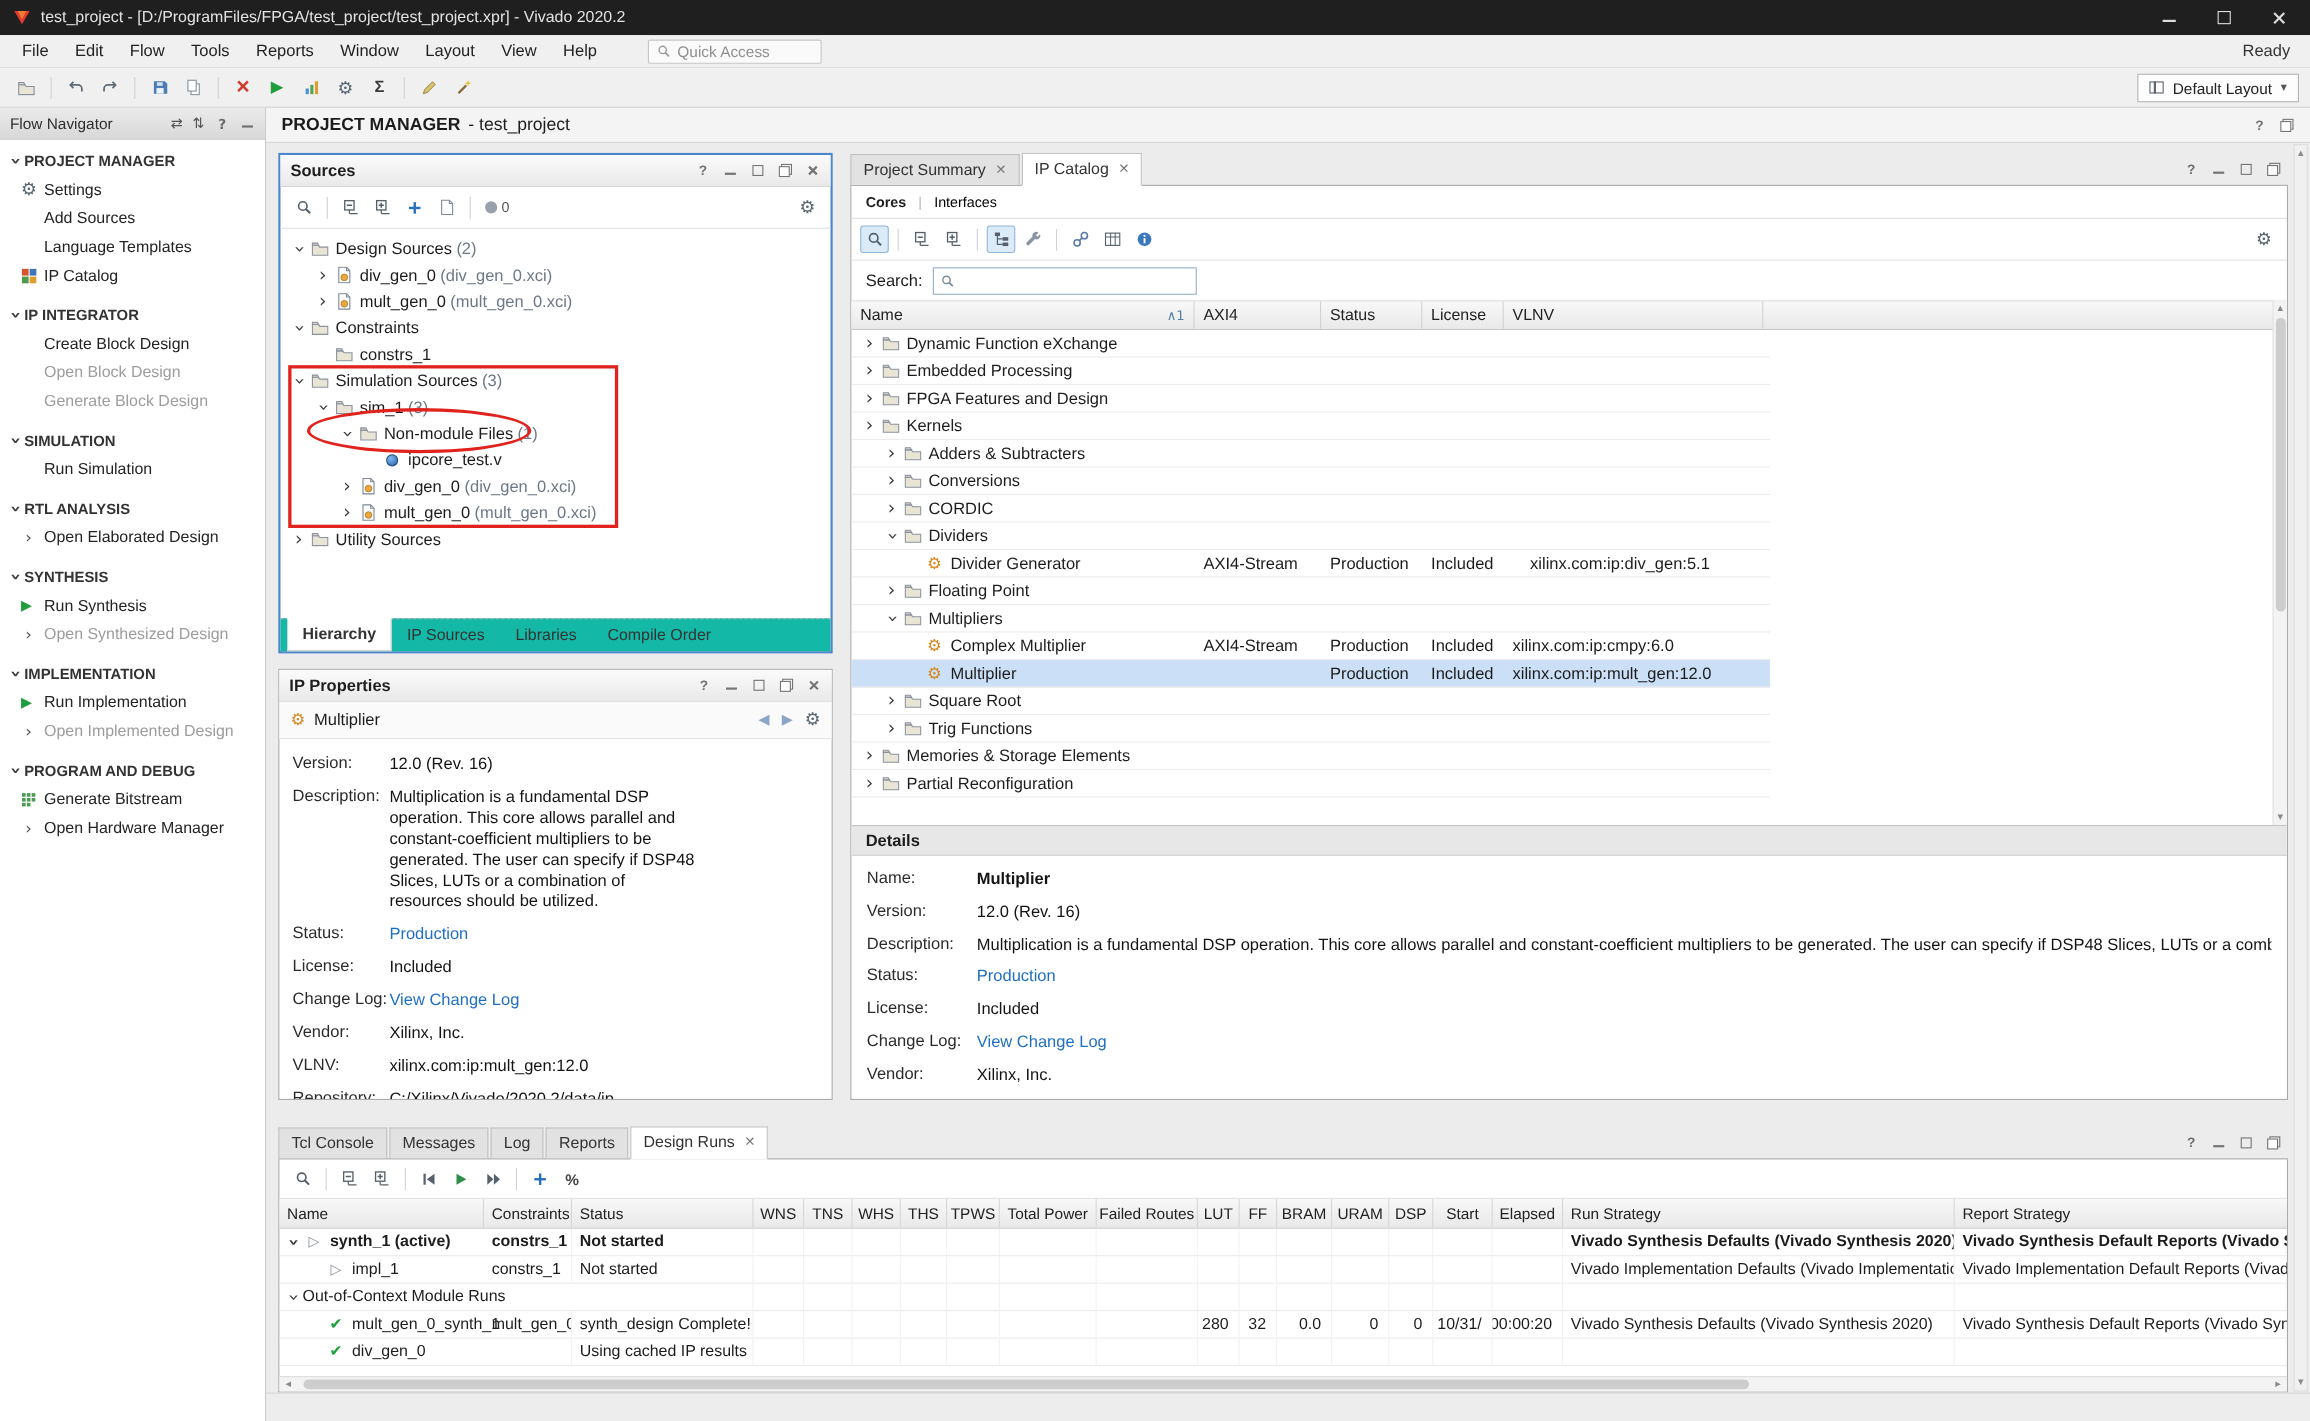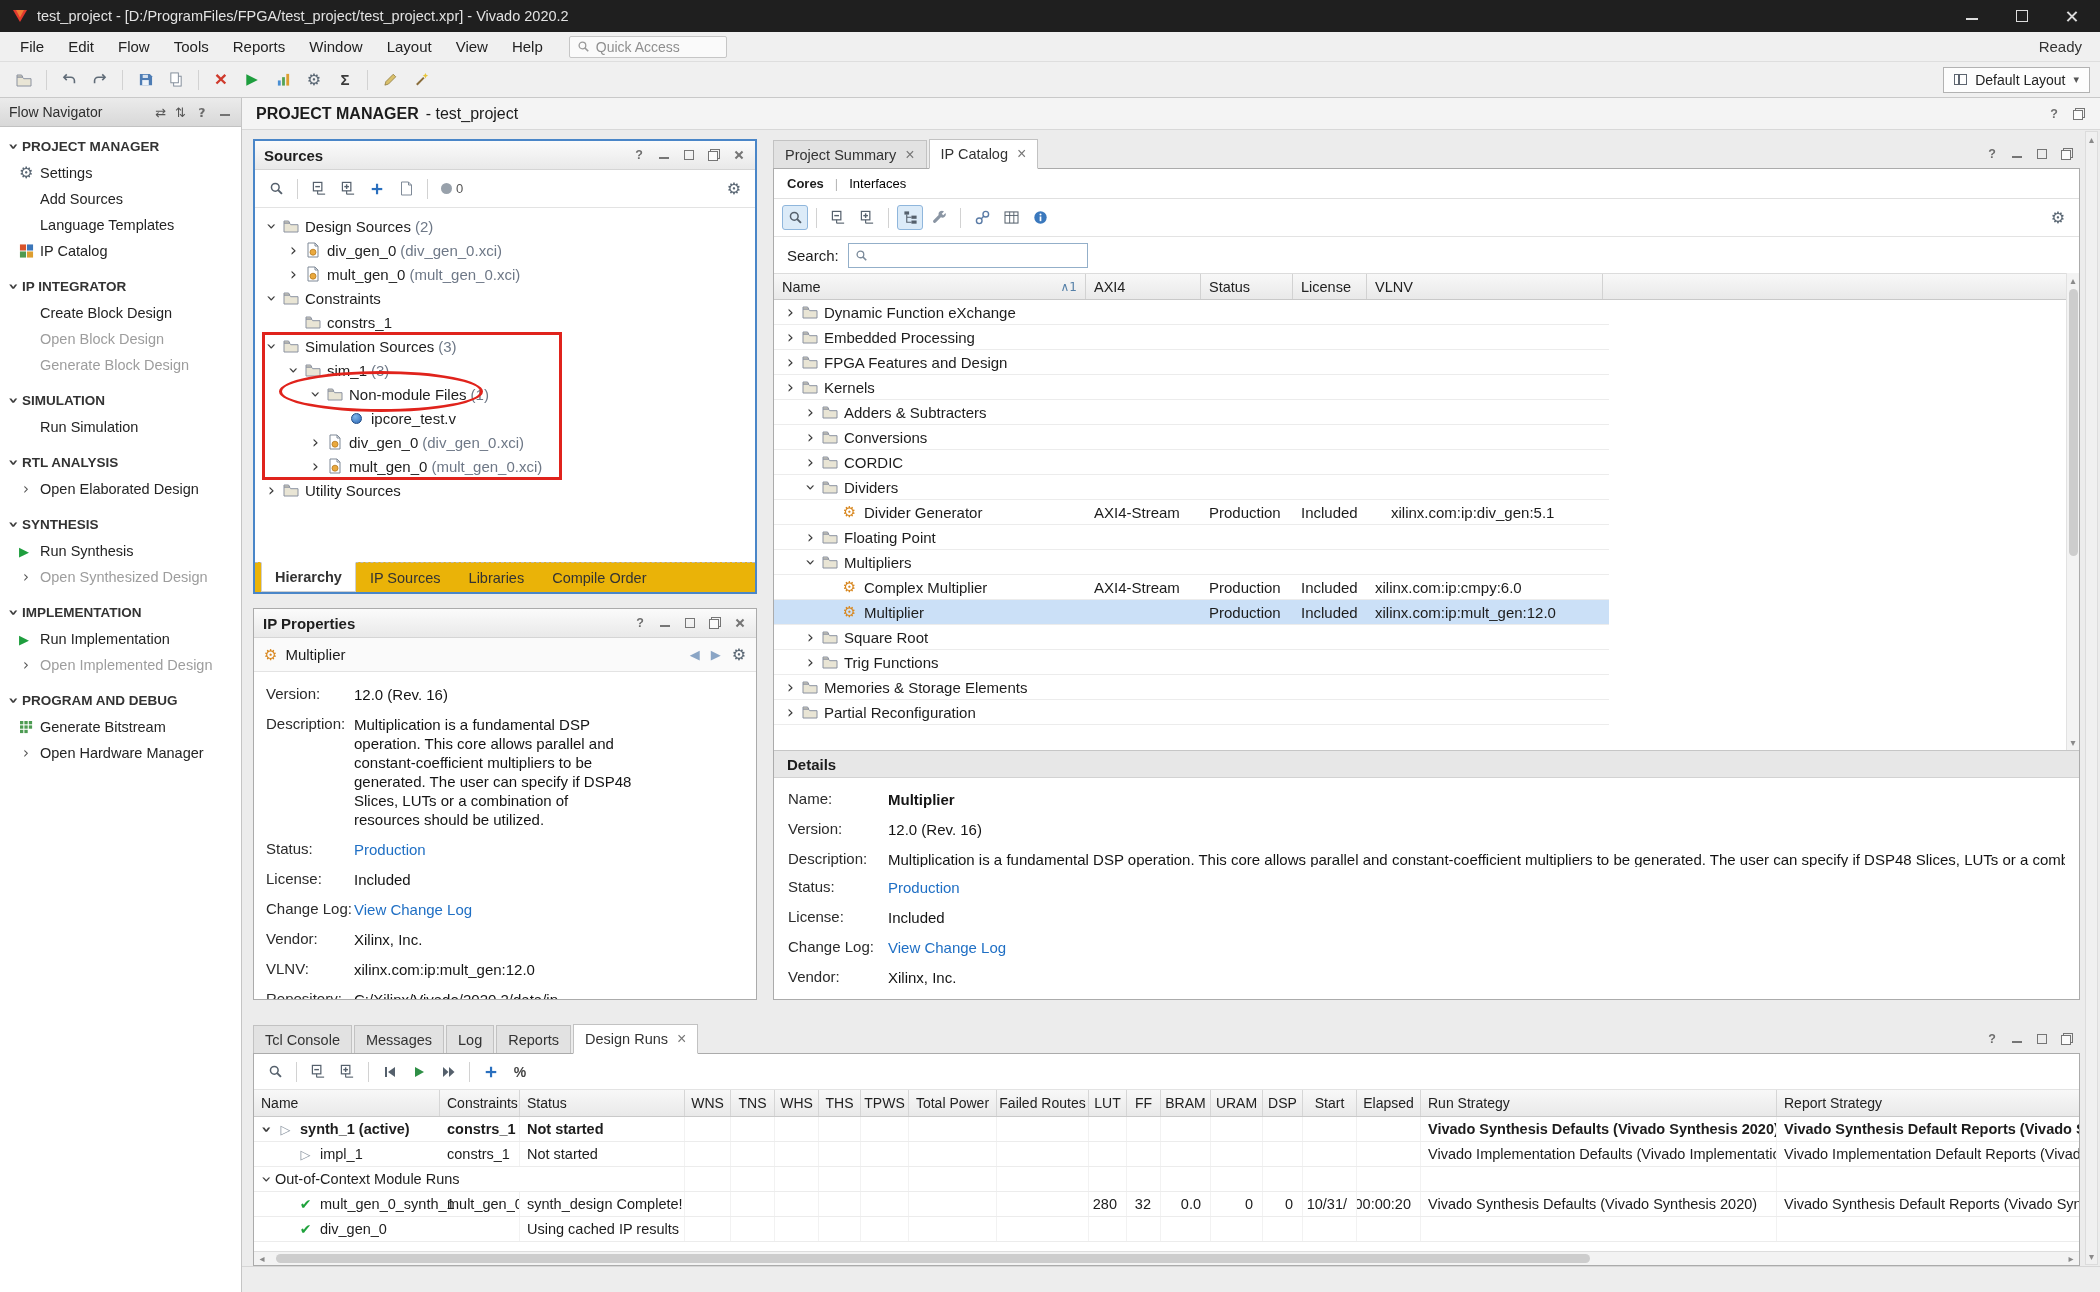--- a/index.html
+++ b/index.html
@@ -11,21 +11,21 @@
   .win-controls{margin-left:auto;display:flex;gap:34px;align-items:center;padding-right:8px}
   .twc{width:16px;height:16px;position:relative;display:inline-block}
   .twc-min::after{content:"";position:absolute;left:2px;right:2px;bottom:4px;height:2px;background:#dcdcdc}
   .twc-max::after{content:"";position:absolute;inset:2px;border:1.6px solid #dcdcdc}
   .twc-close::before,.twc-close::after{content:"";position:absolute;left:7px;top:2px;width:2px;height:13px;background:#dcdcdc}
   .twc-close::before{transform:rotate(45deg)}.twc-close::after{transform:rotate(-45deg)}
   
   .menubar{height:30px;background:#f0f0f0;border-bottom:1px solid #dedede;display:flex;align-items:center;padding:0 8px}
   .menu-items{display:flex}
   .menu-item{padding:4px 12px;font-size:15px;color:#222;cursor:default}
-  .quick-access{margin-left:14px;width:158px;height:22px;border:1px solid #c6c6c6;border-radius:2px;background:#fafafa;display:flex;align-items:center;gap:6px;padding:0 7px;color:#8f8f8f;font-size:14px}
+  .quick-access{margin-left:34px;width:158px;height:22px;border:1px solid #c6c6c6;border-radius:2px;background:#fafafa;display:flex;align-items:center;gap:6px;padding:0 7px;color:#8f8f8f;font-size:14px}
   .menubar-right{margin-left:auto;padding-right:10px;color:#333;font-size:15px}
   
   .toolbar{height:36px;background:#f0f0f0;border-bottom:1px solid #c9c9c9;display:flex;align-items:center;padding:0 10px;gap:3px}
   .tbtn{width:28px;height:27px;display:flex;align-items:center;justify-content:center;border-radius:3px;flex:none}
   .tbtn.sm{width:26px;height:25px}
   .tbtn.wide{width:auto;padding:0 5px}
   .tbtn.pressed{background:#dcebf8;border:1px solid #8fb6dc}
   .tsep{width:1px;height:20px;background:#d2d2d2;margin:0 5px;flex:none}
   .layout-select{margin-left:auto;height:26px;border:1px solid #b2b2b2;background:#fdfdfd;display:flex;align-items:center;gap:8px;padding:0 10px;font-size:14px;color:#222}
   .caret{font-size:11px;color:#555;font-family:"DejaVu Sans",sans-serif}
@@ -72,21 +72,21 @@
   .trow{height:24px;display:flex;align-items:center;font-size:15px;white-space:nowrap}
   .exp{display:inline-flex;width:17px;height:17px;align-items:center;justify-content:center;color:#3f3f3f;font-family:"DejaVu Sans",sans-serif;font-size:17px;flex:none;line-height:1}
   .exp.open{transform:rotate(90deg)}
   .exp.none{visibility:hidden}
   .ticon{width:21px;display:flex;justify-content:center;align-items:center;margin-right:4px;flex:none}
   .tlabel{color:#1d1d1d}
   .tsuffix{color:#6e7887;margin-left:4px}
   .anno{position:absolute;z-index:4;pointer-events:none;border:3px solid #e0231c}
   .anno-rect{left:7px;top:124px;width:300px;height:148px}
   .anno-ellipse{left:24px;top:163px;width:204px;height:41px;border-radius:50%}
-  .src-tabs{height:30px;border-top:1px dashed #b8b8b8;background:#eab308;display:flex;align-items:stretch;padding-left:6px;flex:none}
+  .src-tabs{height:30px;border-top:1px dashed #b8b8b8;background:#14b8a6;display:flex;align-items:stretch;padding-left:6px;flex:none}
   .src-tab{display:flex;align-items:center;padding:0 13px;font-size:14.5px;color:#333;border:1px solid transparent}
   .src-tab.active{background:#fff;border-color:#cfcfcf;font-weight:bold;border-top-color:#fff;margin-top:-1px}
   
   .ipprops-sub{height:34px;background:#fafafa;border-bottom:1px solid #e3e3e3;display:flex;align-items:center;padding:0 10px;gap:8px;flex:none}
   .nav-arrow{color:#8aa5c5;font-family:"DejaVu Sans",sans-serif;font-size:13px}
   .fields{padding:13px 10px 0 12px;display:grid;grid-template-columns:88px 1fr;row-gap:11px;font-size:15px;align-content:start;overflow:hidden}
   .f-label{color:#2b2b2b}
   .f-value{color:#141414;line-height:19px}
   .f-value.bold{font-weight:bold}
   .f-value.link{color:#1f6fc4}

